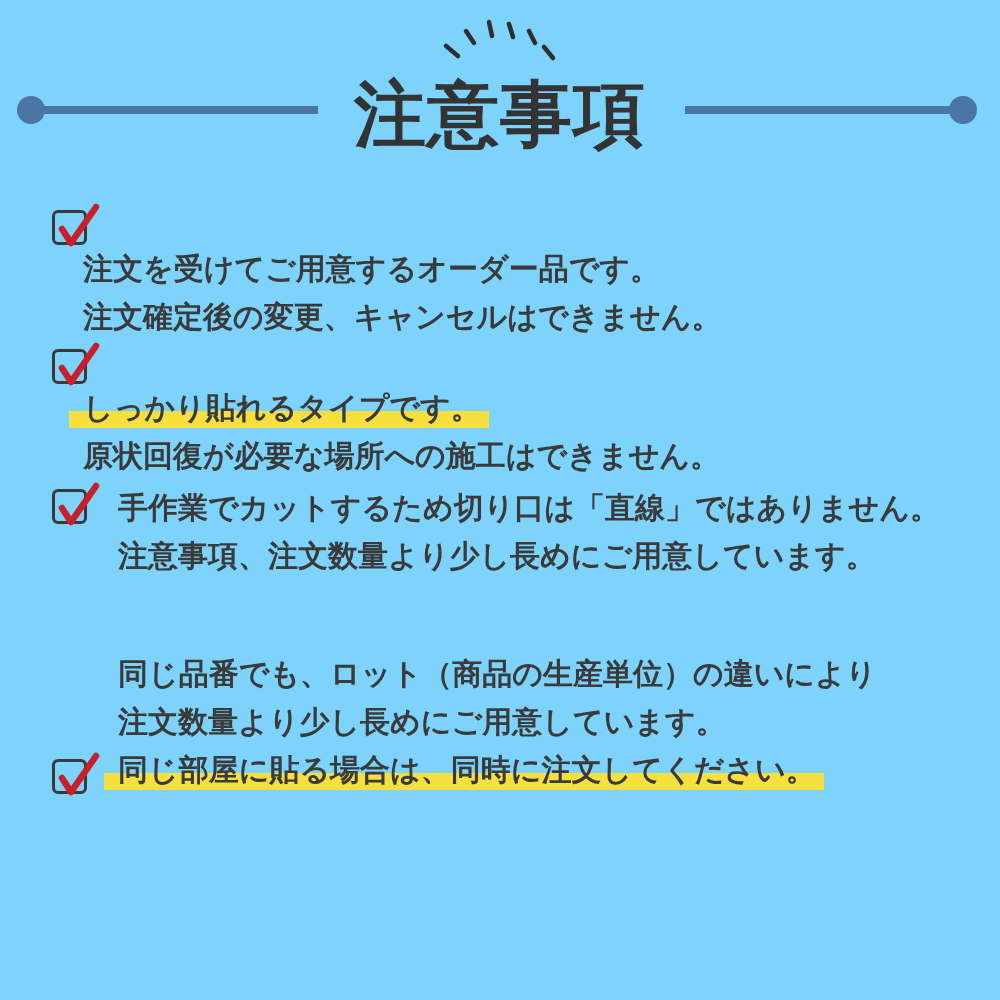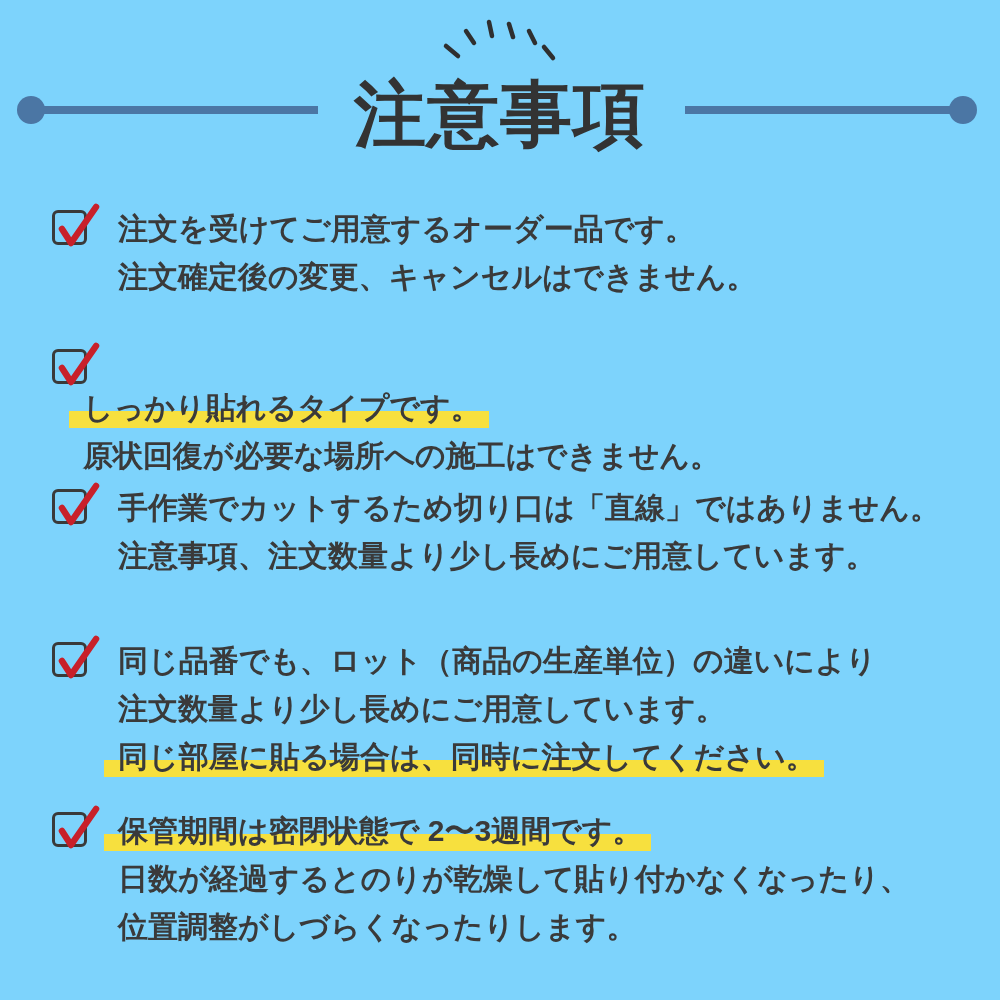--- a/index.html
+++ b/index.html
@@ -60,24 +60,24 @@
   .hl{
     display:inline-block;
     padding:0 8px 0 14px;
     margin-left:-14px;
     background-image:linear-gradient(#f7e03e,#f7e03e);
     background-repeat:no-repeat;
     background-size:100% 17px;
     background-position:left bottom 4px;
   }
   
-  .item-1{top:205px;}
+  .item-1{top:205px;flex-direction:column;}
   .item-2{top:344px;flex-direction:column;}
   .item-3{top:484px;}
-  .item-4{top:637px;}
+  .item-4{top:650px;align-items:flex-end;}
   .item-5{top:807px;}
 </style>
 </head>
 <body>
 
 <div class="canvas">
 
   <svg class="rays" viewBox="0 0 126 58">
     <g stroke="#2f2f2f" stroke-width="4.5" stroke-linecap="round" fill="none">
       <line x1="11" y1="38" x2="23" y2="48"></line>
@@ -137,26 +137,14 @@
         <polyline points="7,16 16,30 41,-6" fill="none" stroke="#c8202a" stroke-width="6.5" stroke-linecap="round" stroke-linejoin="round"></polyline>
       </svg>
     </div>
     <div class="lines">
       <div class="line"><span>同じ品番でも、ロット（商品の生産単位）の違いにより</span></div>
       <div class="line"><span>注文数量より少し長めにご用意しています。</span></div>
       <div class="line"><span class="hl">同じ部屋に貼る場合は、同時に注文してください。</span></div>
     </div>
   </div>
 
-  <div class="item item-5">
-    <div class="checkbox">
-      <svg width="35" height="35" viewBox="0 0 35 35">
-        <polyline points="7,16 16,30 41,-6" fill="none" stroke="#c8202a" stroke-width="6.5" stroke-linecap="round" stroke-linejoin="round"></polyline>
-      </svg>
-    </div>
-    <div class="lines">
-      <div class="line"><span class="hl">保管期間は密閉状態で 2〜3週間です。</span></div>
-      <div class="line"><span>日数が経過するとのりが乾燥して貼り付かなくなったり、</span></div>
-      <div class="line"><span>位置調整がしづらくなったりします。</span></div>
-    </div>
-  </div>
 
 </div>
 
 </body></html>

